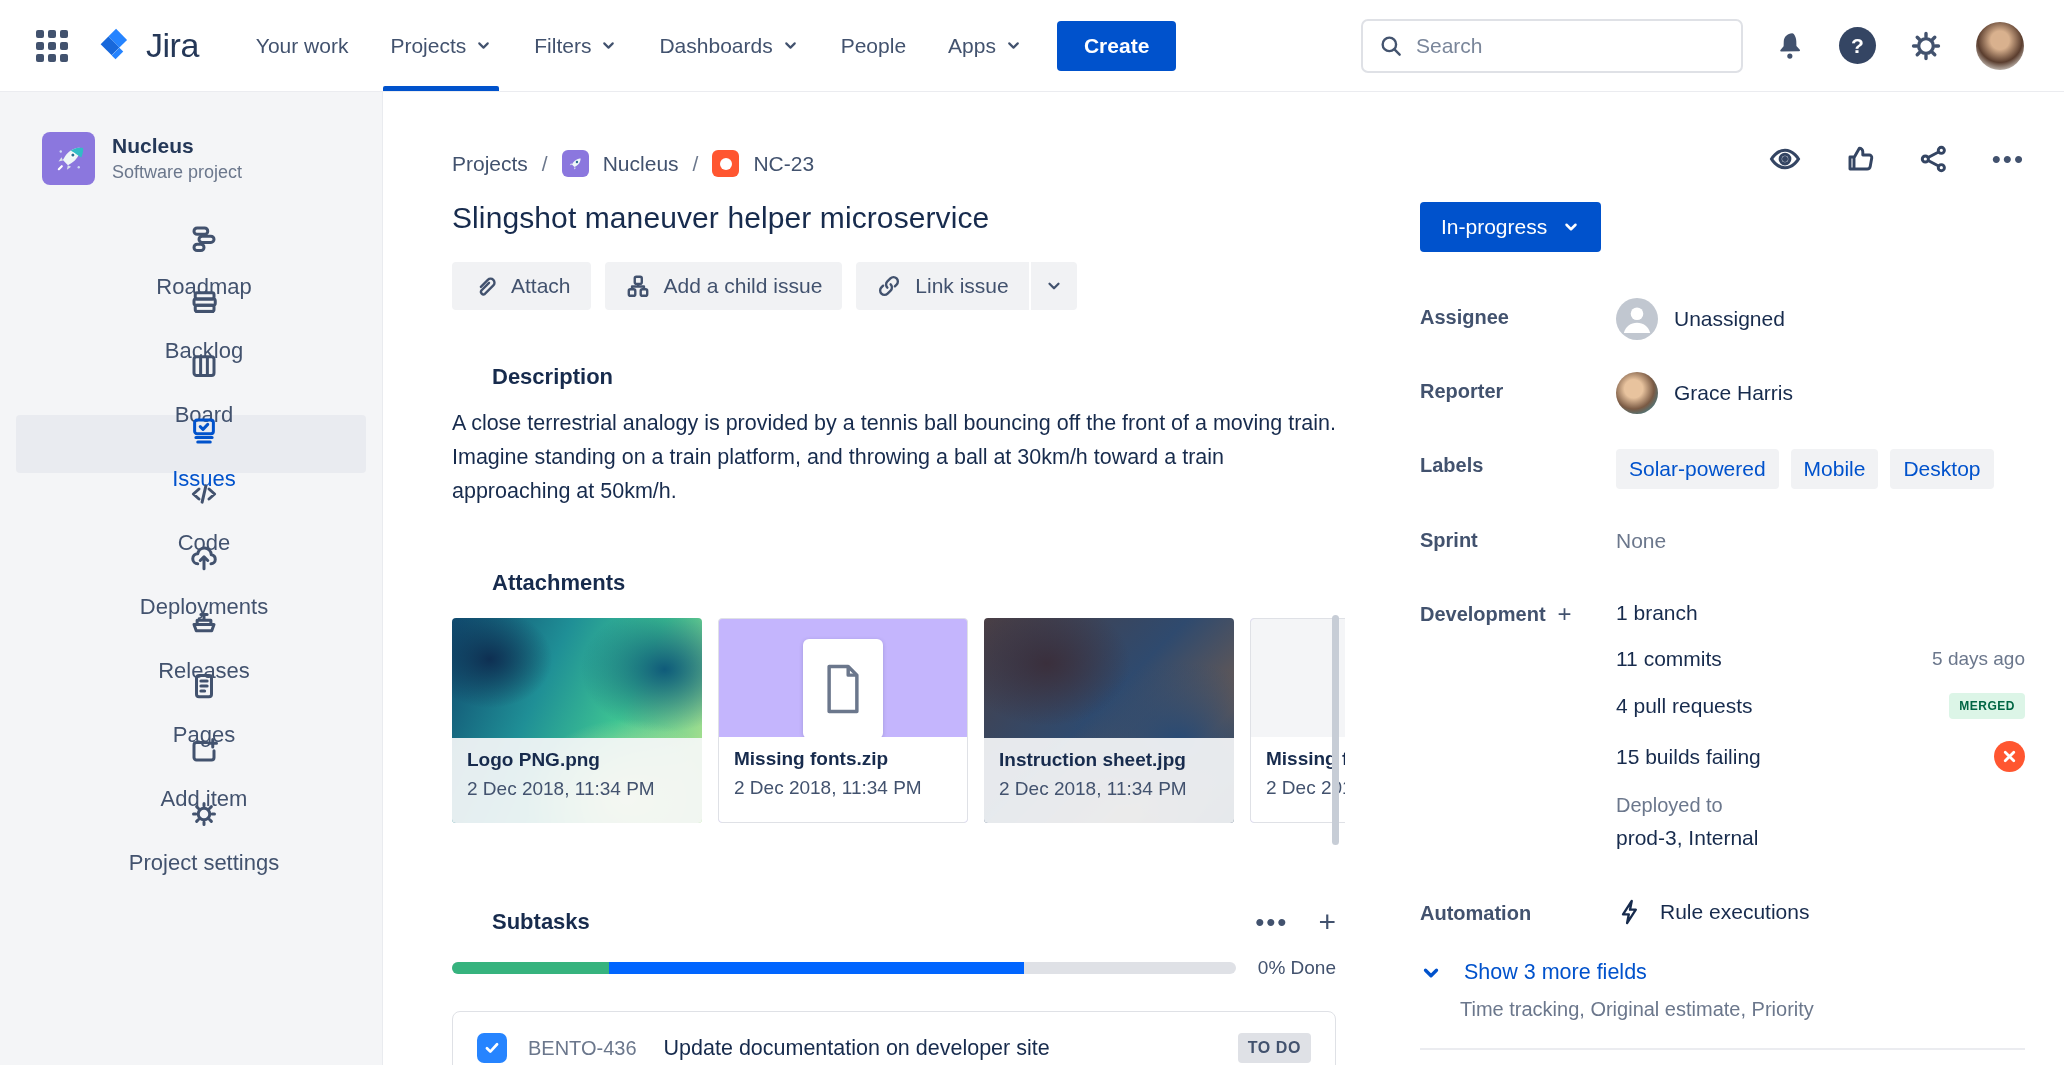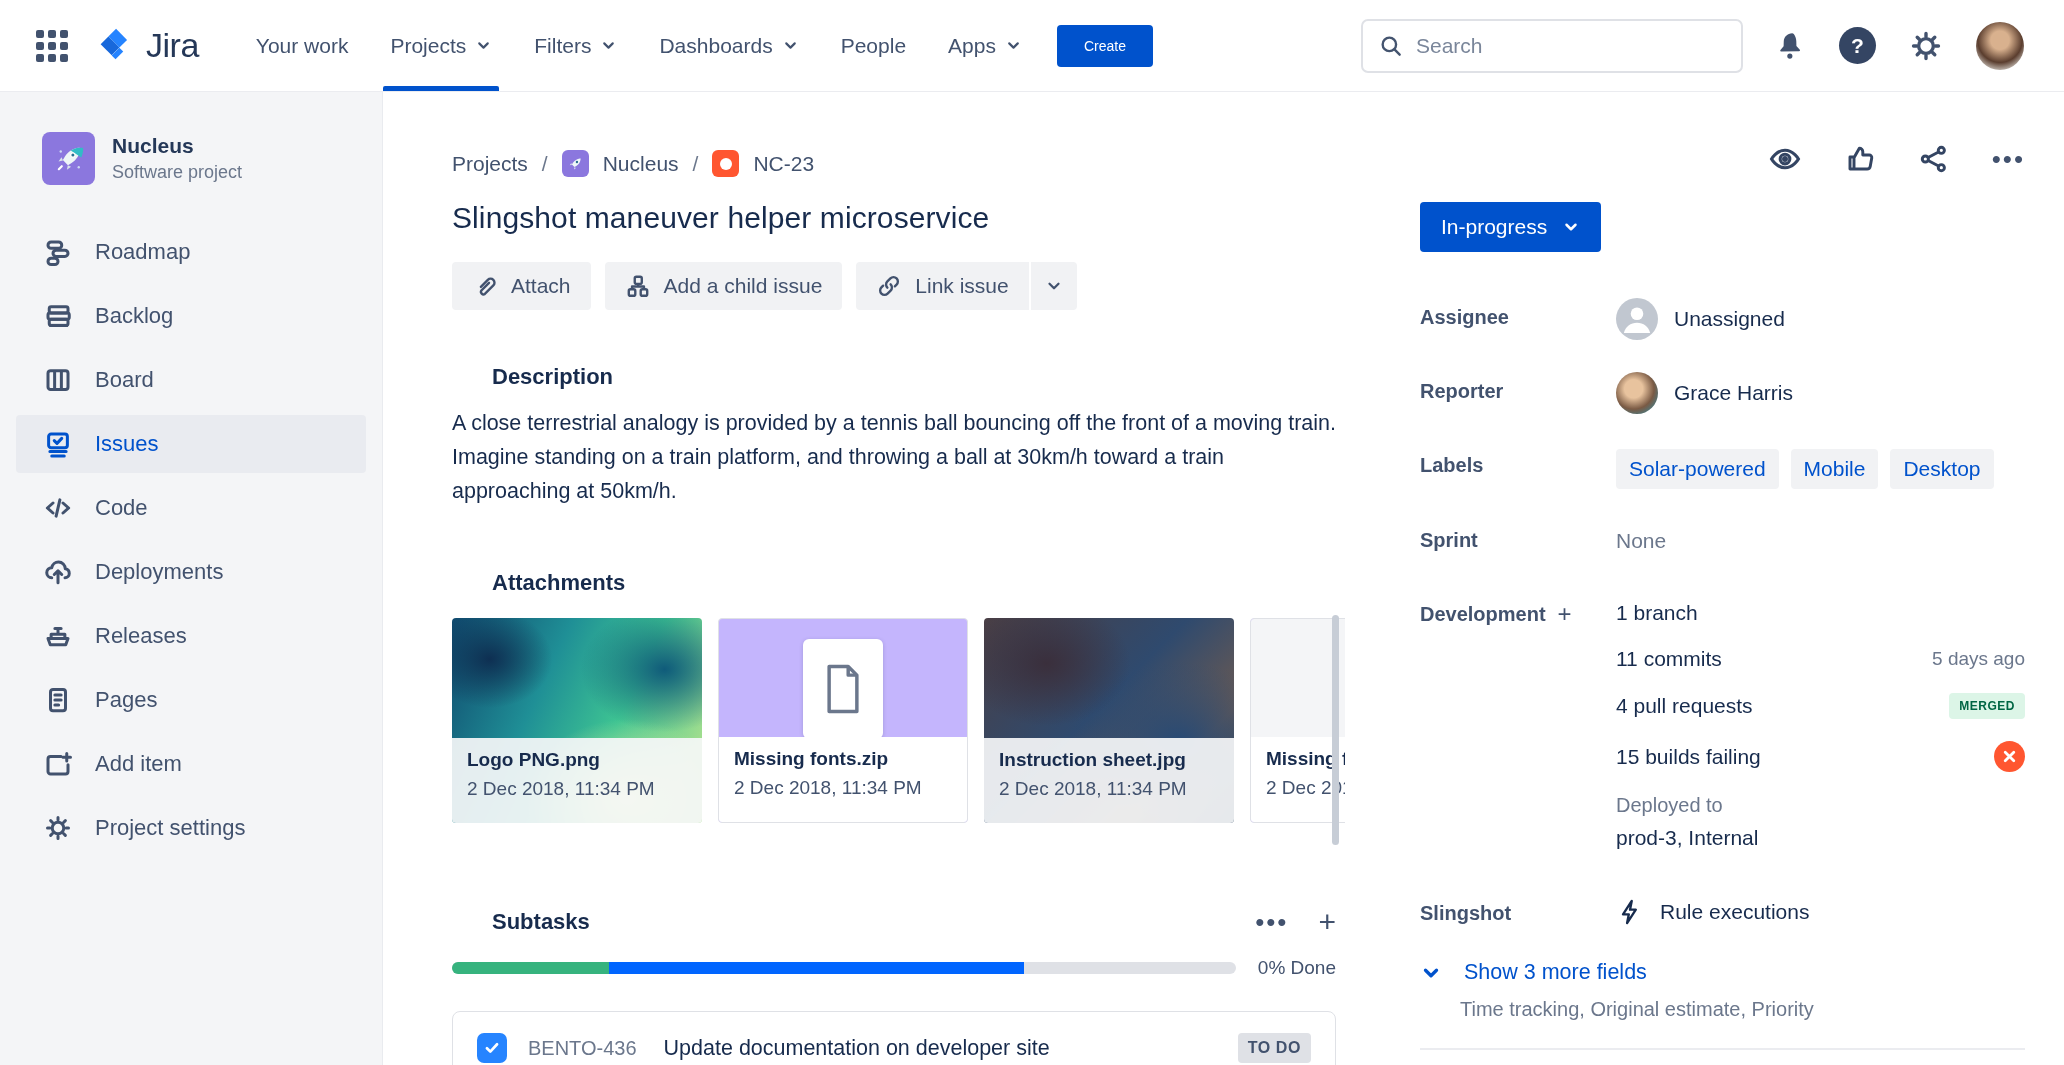--- a/index.html
+++ b/index.html
@@ -11,21 +11,21 @@
     padding:0 40px 0 36px; border-bottom:1px solid #EBECF0; }
   .appswitcher { display:grid; grid-template-columns:repeat(3,8px); gap:4px; cursor:pointer; }
   .appswitcher span { width:8px; height:8px; border-radius:2px; background:#42526E; }
   .logo { display:flex; align-items:center; gap:10px; margin-left:26px; }
   .logo-word { font-size:34px; font-weight:500; color:#253858; letter-spacing:-0.5px; }
   .nav { display:flex; height:100%; margin-left:36px; }
   .nav-item { position:relative; display:flex; align-items:center; gap:9px; padding:0 21px;
     font-size:21px; font-weight:500; color:#42526E; cursor:pointer; white-space:nowrap; }
   .nav-item.active::after { content:''; position:absolute; left:14px; right:14px; bottom:0;
     height:5px; border-radius:2px 2px 0 0; background:#0052CC; }
-  .btn-create { margin-left:14px; background:#0052CC; color:#fff; font-size:14px; font-weight:400;
+  .btn-create { margin-left:14px; background:#0052CC; color:#fff; font-size:21px; font-weight:700;
     border:none; border-radius:4px; padding:13px 27px; cursor:pointer; }
   .search { margin-left:auto; width:382px; height:54px; border:2px solid #DFE1E6; border-radius:7px;
     display:flex; align-items:center; gap:12px; padding:0 15px; background:#fff; }
   .search-ph { font-size:21px; color:#7A869A; }
   .top-icons { display:flex; align-items:center; gap:33px; margin-left:32px; }
   .help-bubble { width:37px; height:37px; border-radius:50%; background:#344563; color:#fff;
     font-size:21px; font-weight:700; display:grid; place-items:center; cursor:pointer; }
   .avatar-top { width:48px; height:48px; border-radius:50%; cursor:pointer;
     background:radial-gradient(circle at 50% 38%, #d9b18e 24%, #5a3d2e 58%, #cfc9c2 82%); }
 
@@ -35,21 +35,21 @@
   
   .sidebar { width:383px; flex-shrink:0; background:#F4F5F7; border-right:1px solid #E9EBEF;
     padding-top:40px; }
   .project { display:flex; align-items:center; gap:17px; padding-left:42px; }
   .project-avatar { width:53px; height:53px; border-radius:8px; background:#8B77DE;
     display:grid; place-items:center; flex-shrink:0; }
   .project-name { font-size:21px; font-weight:700; color:#253858; }
   .project-type { font-size:18px; color:#6B778C; margin-top:4px; }
   .side-nav { margin-top:38px; }
   .side-item { height:58px; margin:0 16px 6px; border-radius:4px; display:flex; align-items:center;
-    gap:21px; padding-left:26px; font-size:22px; font-weight:500; color:#42526E; cursor:pointer; }
+    gap:21px; padding-left:26px; font-size:22px; font-weight:500; color:#42526E; cursor:pointer;flex-direction:column; }
   .side-item .sicon { width:32px; height:32px; display:grid; place-items:center; }
   .side-item.active { background:#E9EBF0; color:#0052CC; }
 
   
   .content { flex:1; display:flex; background:#fff; }
   .main-col { width:1037px; flex-shrink:0; position:relative; padding:58px 0 0 69px; }
   .breadcrumb { display:flex; align-items:center; gap:14px; font-size:21px; color:#42526E; }
   .crumb { cursor:pointer; }
   .crumb-chip { width:27px; height:27px; border-radius:6px; display:grid; place-items:center; }
   .chip-purple { background:#8B77DE; }
@@ -571,21 +571,21 @@
                   <path d="M3 3l8 8M11 3l-8 8" stroke="#fff" stroke-width="2.6" stroke-linecap="round"></path>
                 </svg>
             </span>
           </div>
           <div class="deployed-label">Deployed to</div>
           <div class="deployed-value">prod-3, Internal</div>
         </div>
       </div>
 
       <div class="field-row" style="margin-bottom:24px;">
-        <div class="field-label">Slingshot</div>
+        <div class="field-label">Automation</div>
         <div class="field-value">
           <div class="automation-value">
             <svg width="28" height="28" viewBox="0 0 24 24" fill="none" stroke="#172B4D" stroke-width="2" stroke-linejoin="round">
                 <path d="M13.5 2.5L6 14h5l-1.5 7.5L17 10h-5z"></path>
               </svg>
             <span>Rule executions</span>
           </div>
         </div>
       </div>
 

